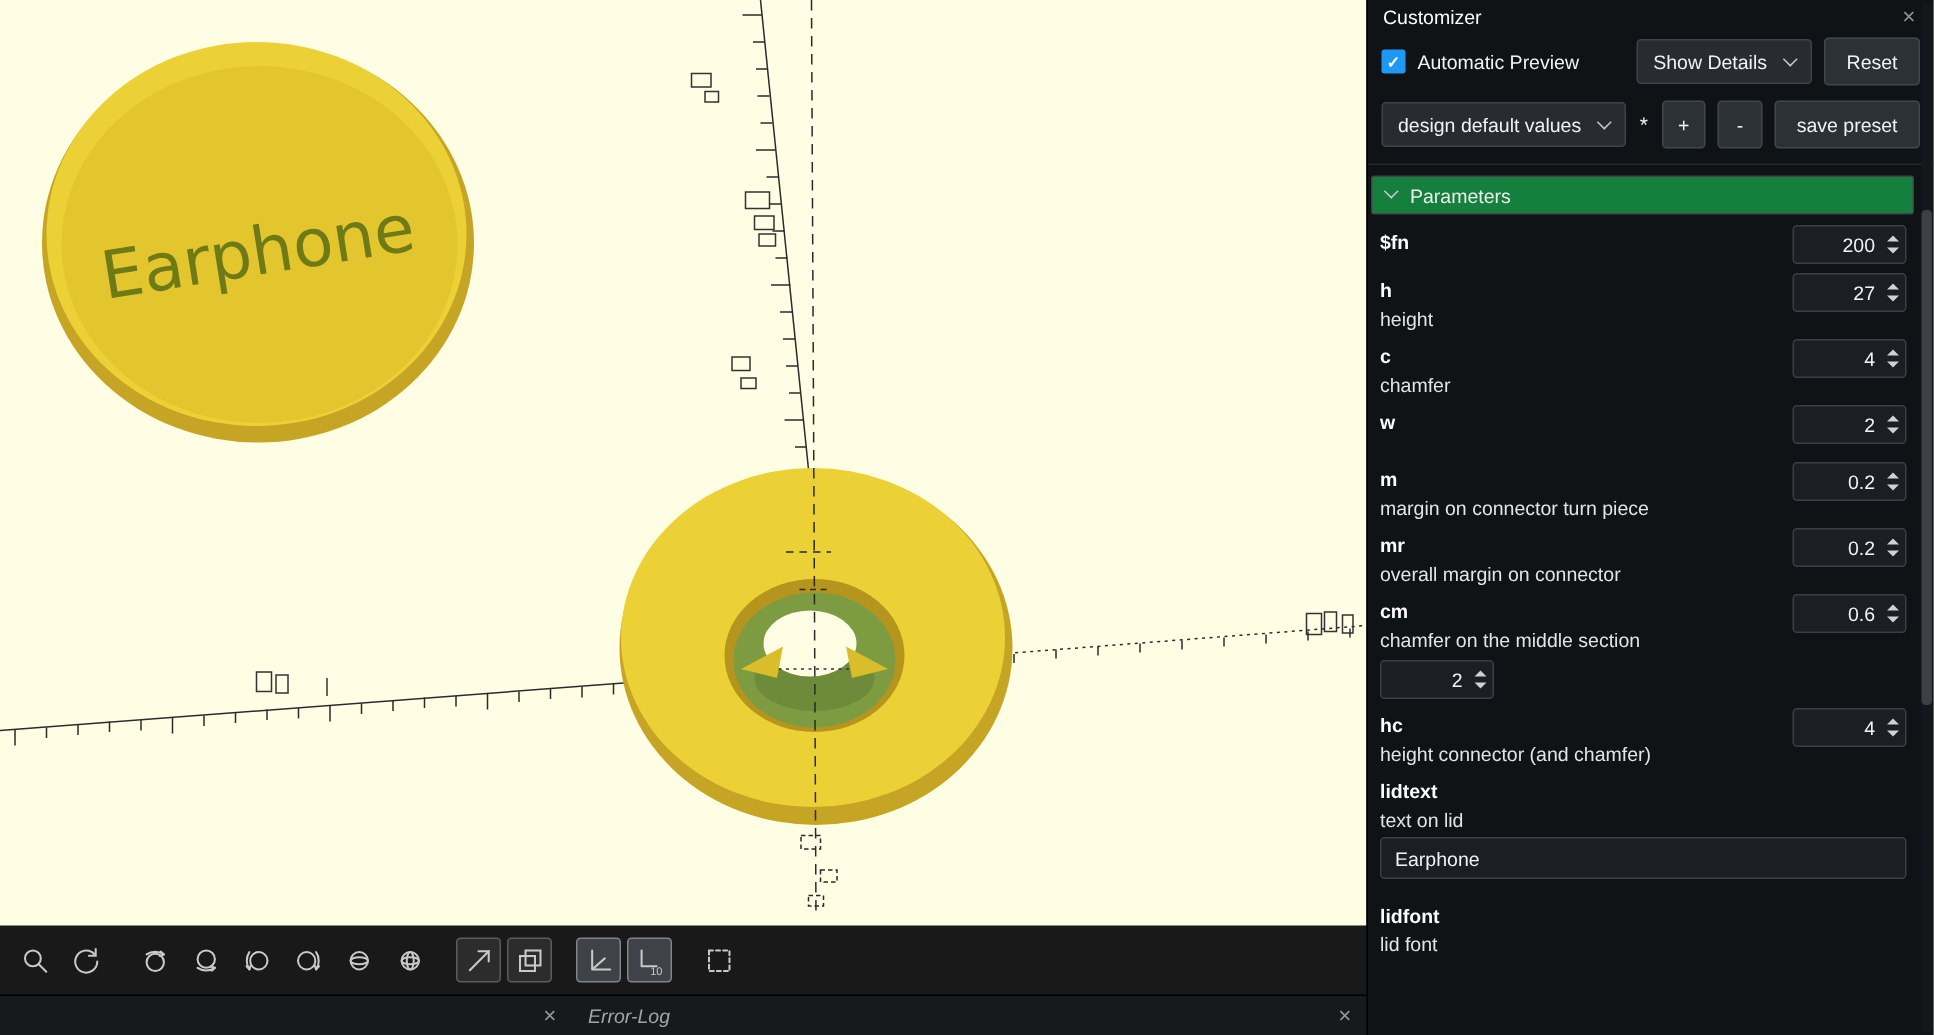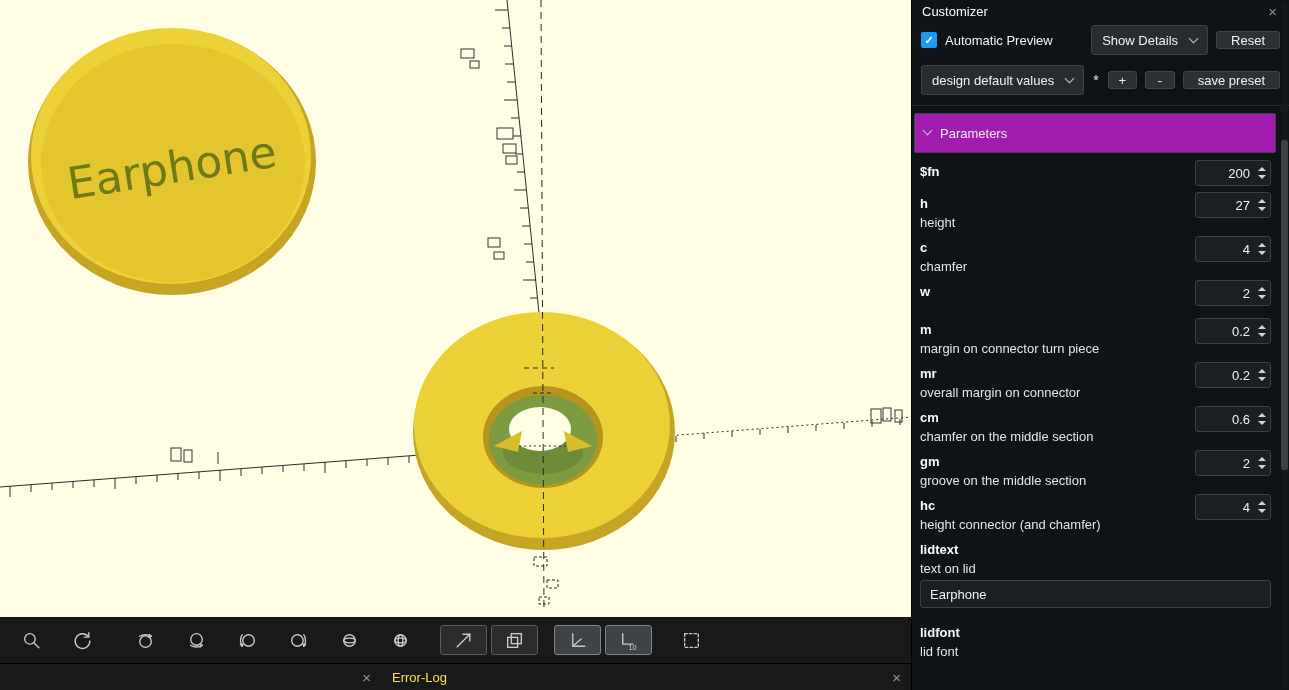--- a/index.html
+++ b/index.html
@@ -10,57 +10,57 @@
     background:#101316; display:flex;
   }
 
   
   .left { width:911px; display:flex; flex-direction:column; }
   .viewport { height:617px; background:#FFFEE5; position:relative; overflow:hidden; }
   .viewport svg { display:block; }
 
   
   .vtoolbar { height:46px; background:#191919; display:flex; align-items:center; padding-left:8px; }
-  .tbtn { width:47px; height:30px; margin-right:4px; display:flex; align-items:center; justify-content:center;
+  .tbtn { width:30px; height:30px; margin-right:4px; display:flex; align-items:center; justify-content:center;
           border-radius:3px; border:1px solid transparent; }
   .tbtn svg { width:21px; height:21px; stroke:#c9c9c9; fill:none; stroke-width:1.3; stroke-linecap:round; }
   .tbtn.framed { border-color:#5c5c5c; background:#2c2c2c; }
   .tbtn.pressed { border-color:#80848a; background:#3f4347; }
   .gap-l { margin-left:12px; }
 
   
   .errorbar { height:27px; background:#17191b; border-top:1px solid #000;
               display:flex; align-items:stretch; color:#c3c6c9; font-size:13px; }
   .eb-left { width:380px; display:flex; align-items:center; justify-content:flex-end; padding-right:9px; }
   .eb-right { flex:1; display:flex; align-items:center; padding:0 10px 0 12px; }
   .eb-close { color:#94979a; font-size:15px; line-height:1; }
-  .eb-label { color:#fde047; }
+  .eb-label { color:#a3a3a3;font-style:italic; }
   .eb-right .eb-close { margin-left:auto; }
 
   
   .customizer { width:378px; background:#101316; color:#f2f2f2; display:flex; flex-direction:column;
                 position:relative; font-size:13px; border-left:1px solid #000; }
   .cz-head { display:flex; justify-content:space-between; align-items:center; padding:4px 12px 1px 10px; }
   .cz-title { color:#fcfcfc; }
   .cz-close { color:#8f9295; font-size:15px; line-height:1; }
   .cz-row { display:flex; align-items:center; padding:5px 9px; gap:8px; }
   .checkbox { width:16px; height:16px; background:#1d99f3; border-radius:2px; color:#fff; font-size:11px;
               display:flex; align-items:center; justify-content:center; font-weight:bold; flex-shrink:0; }
   .select { height:30px; background:#282c31; border:1px solid #3e4349; border-radius:3px;
             display:flex; align-items:center; padding:0 10px; gap:12px; white-space:nowrap; }
   .chev { width:7px; height:7px; border-right:1.5px solid #c4c7ca; border-bottom:1.5px solid #c4c7ca;
           transform:rotate(45deg); margin-top:-4px; flex-shrink:0; }
-  .btn { height:18px; background:#2c3136; border:1px solid #42474d; border-radius:3px; color:#f2f2f2;
+  .btn { height:32px; background:#2c3136; border:1px solid #42474d; border-radius:3px; color:#f2f2f2;
          display:flex; align-items:center; justify-content:center; padding:0 14px; font-size:13px; white-space:nowrap; }
   .btn.small { width:37px; padding:0; }
   .ml-auto { margin-left:auto; }
   .star { font-size:14px; color:#f2f2f2; padding:0 1px; }
   .sep { height:1px; background:#26292d; margin:5px 0 2px 0; }
 
-  .params-hdr { margin:5px 13px 4px 2px; height:40px; background:#a21caf; border:1px solid #40454b;
+  .params-hdr { margin:5px 13px 4px 2px; height:26px; background:#15803d; border:1px solid #40454b;
                 border-radius:2px; display:flex; align-items:center; gap:9px; padding:0 9px; color:#eceded; }
   .params-hdr .chev { margin-top:-5px; }
 
   .params { flex:1; padding:7px 18px 12px 8px; overflow:hidden; }
   .prow { display:flex; justify-content:space-between; align-items:flex-start; margin-bottom:10px; }
   .pblock { margin-bottom:8px; }
   .pname { font-weight:bold; font-size:13px; color:#fbfbfb; }
   .pdesc { margin-top:4px; color:#e3e4e6; }
   .group-gap { margin-top:16px; }
   .spin { width:76px; height:26px; background:#1b1e22; border:1px solid #3a3f45; border-radius:3px;
@@ -364,24 +364,20 @@
       <div class="spin">
         <div class="spinval">0.6</div>
         <div class="spinbtns">
             <div class="arr up"></div>
             <div class="arr down"></div>
           </div>
       </div>
     </div>
 
     <div class="prow">
-      <div>
-        <div class="pname">gm</div>
-        <div class="pdesc">groove on the middle section</div>
-      </div>
       <div class="spin">
         <div class="spinval">2</div>
         <div class="spinbtns">
             <div class="arr up"></div>
             <div class="arr down"></div>
           </div>
       </div>
     </div>
 
     <div class="prow">

